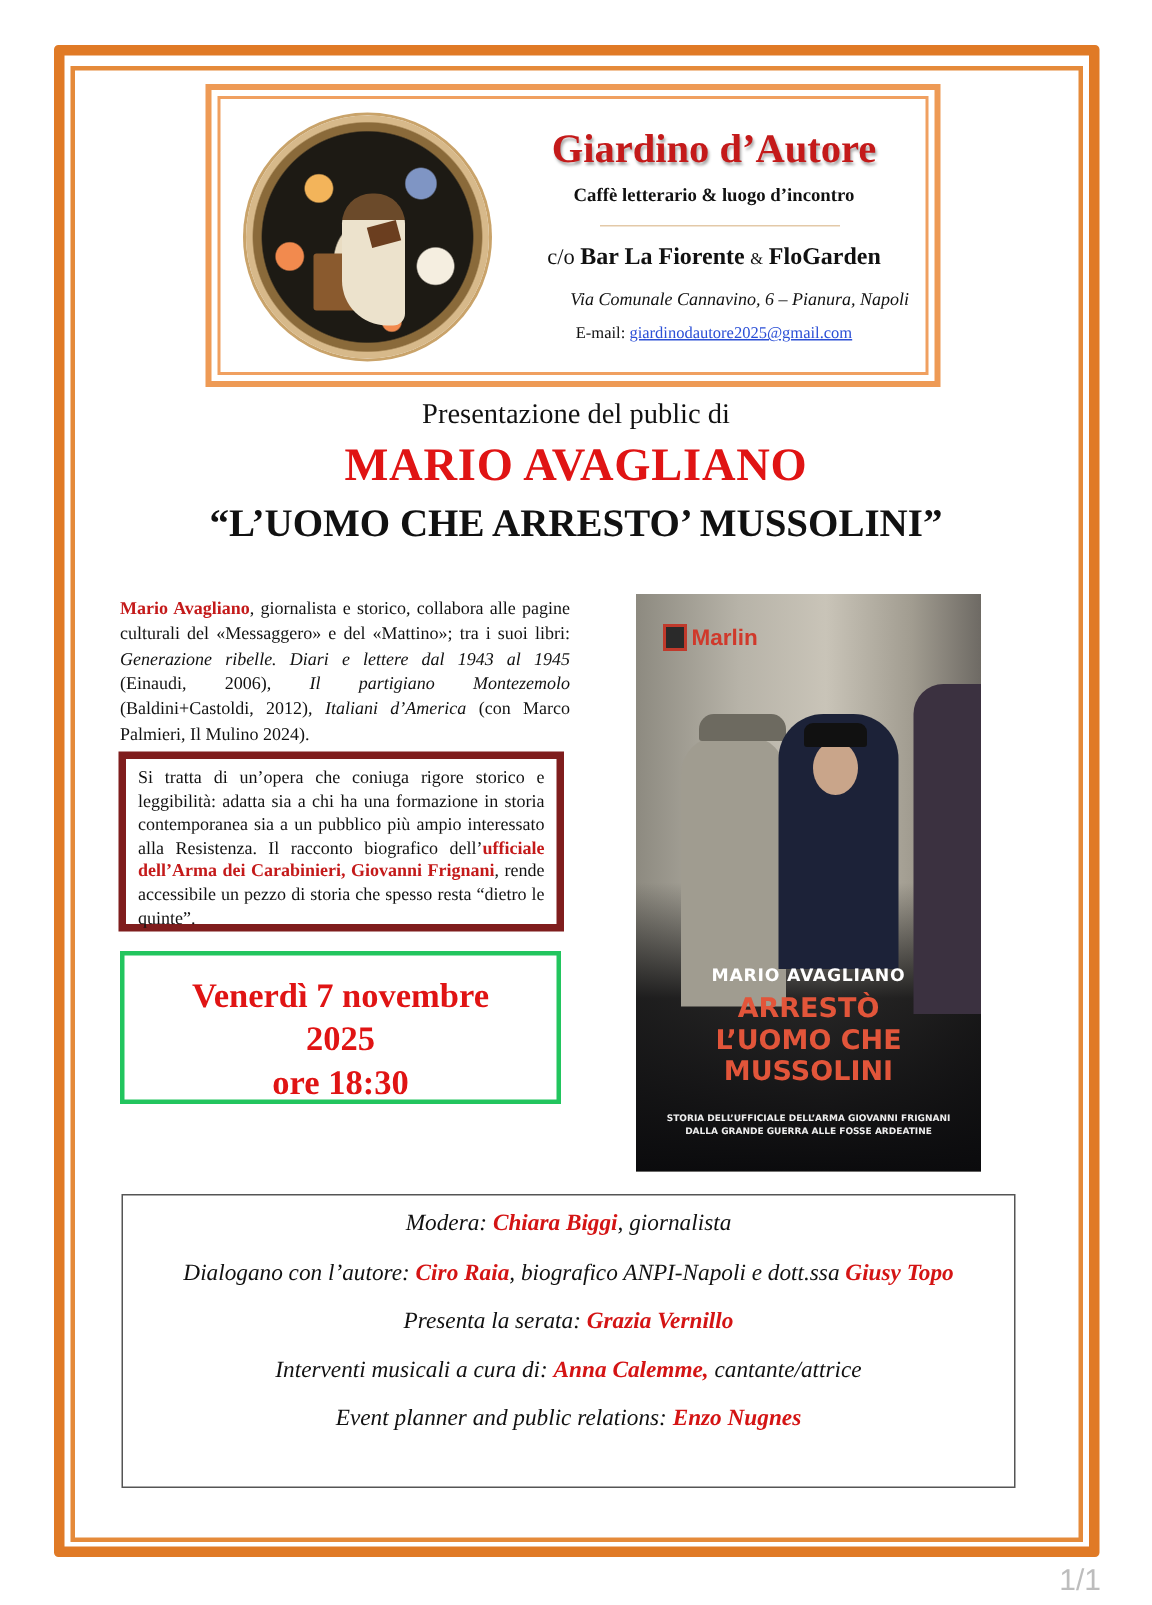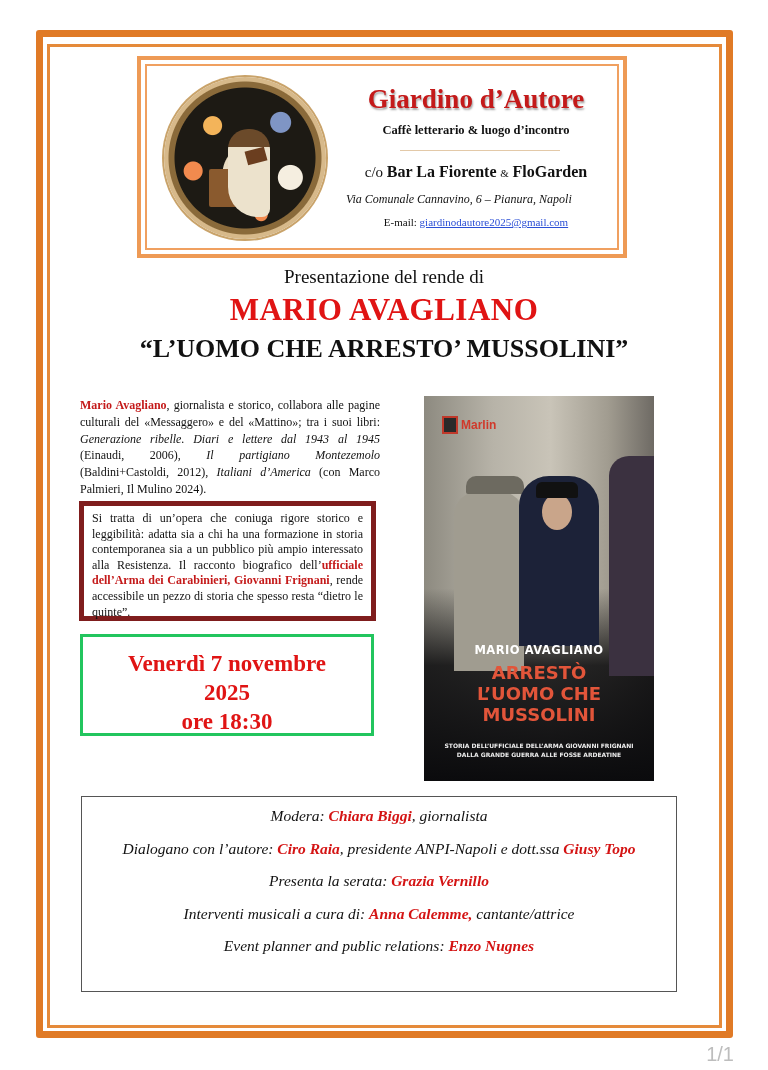--- a/index.html
+++ b/index.html
@@ -61,21 +61,21 @@
   }
   .brand-divider {
     position: absolute; left: 400px; top: 150px; width: 160px; height: 1px; background: #e3c9a8;
   }
   .brand-co {
     position: absolute; left: 346px; top: 163px; width: 260px; text-align: center; font-size: 15px;
   }
   .brand-co b { font-size: 16px; }
   .brand-co .amp { font-size: 11px; }
   .brand-address {
-    position: absolute; left: 346px; top: 192px; width: 260px; text-align: left;
+    position: absolute; left: 346px; top: 192px; width: 260px; text-align: right;
     font-style: italic; font-size: 12px;
   }
   .brand-email {
     position: absolute; left: 346px; top: 216px; width: 260px; text-align: center; font-size: 11px;
   }
   .brand-email a { color: #2b4fd6; text-decoration: underline; }
 
   .presentation {
     position: absolute; left: 0; top: 266px; width: 768px; text-align: center; font-size: 19px;
   }
@@ -139,21 +139,21 @@
     position: absolute; left: 185px; top: 60px; width: 60px; height: 220px;
     background: #3b3140; border-radius: 20px 0 0 0;
   }
   .cover .publisher {
     position: absolute; left: 18px; top: 20px; display: flex; align-items: center; gap: 3px;
   }
   .cover .publisher .mark {
     width: 16px; height: 18px; border: 2px solid #c0392b; background: #2a2a2a;
   }
   .cover .publisher span {
-    font-family: "Liberation Sans", sans-serif; font-weight: bold; font-size: 12px; color: #d0392b; text-align: right;
+    font-family: "Liberation Sans", sans-serif; font-weight: bold; font-size: 15px; color: #d0392b; text-align: right;
   }
   .cover .c-author {
     position: absolute; left: 0; top: 247px; width: 100%; text-align: center;
     font-family: "DejaVu Sans", sans-serif; font-weight: bold; font-size: 11.5px; color: #fff;
     letter-spacing: 0.5px;
   }
   .cover .c-title {
     position: absolute; left: 0; top: 266px; width: 100%; text-align: center;
     font-family: "DejaVu Sans", sans-serif; font-weight: bold; font-size: 18px; line-height: 21px;
     color: #e2553a;
@@ -201,21 +201,21 @@
   <b>Bar La Fiorente</b>
   <span class="amp">&amp;</span>
   <b>FloGarden</b>
 </div>
 <div class="brand-address">Via Comunale Cannavino, 6 – Pianura, Napoli</div>
 <div class="brand-email">
   <span>E-mail:</span>
   <a>giardinodautore2025@gmail.com</a>
 </div>
 
-<div class="presentation">Presentazione del rende di</div>
+<div class="presentation">Presentazione del public di</div>
 <div class="author-name">MARIO AVAGLIANO</div>
 <div class="book-title">“L’UOMO CHE ARRESTO’ MUSSOLINI”</div>
 
 <div class="bio">
   <span class="red">Mario Avagliano</span><span>, giornalista e storico, collabora alle pagine culturali del «Messaggero» e del «Mattino»; tra i suoi libri: </span><i>Generazione ribelle. Diari e lettere dal 1943 al 1945</i><span> (Einaudi, 2006), </span><i>Il partigiano Montezemolo</i><span> (Baldini+Castoldi, 2012), </span><i>Italiani d’America</i><span> (con Marco Palmieri, Il Mulino 2024).</span>
 </div>
 
 <div class="desc-box">
   <span>Si tratta di un’opera che coniuga rigore storico e leggibilità: adatta sia a chi ha una formazione in storia contemporanea sia a un pubblico più ampio interessato alla Resistenza. Il racconto biografico dell’</span><span class="red">ufficiale dell’Arma dei Carabinieri, Giovanni Frignani</span><span>, rende accessibile un pezzo di storia che spesso resta “dietro le quinte”.</span>
 </div>
@@ -244,19 +244,19 @@
     <div>MUSSOLINI</div>
   </div>
   <div class="c-sub">
     <div>STORIA DELL’UFFICIALE DELL’ARMA GIOVANNI FRIGNANI</div>
     <div>DALLA GRANDE GUERRA ALLE FOSSE ARDEATINE</div>
   </div>
 </div>
 
 <div class="credits-box">
   <div class="line"><span>Modera: </span><span class="red">Chiara Biggi</span><span>, giornalista</span></div>
-  <div class="line"><span>Dialogano con l’autore: </span><span class="red">Ciro Raia</span><span>, presidente ANPI-Napoli e dott.ssa </span><span class="red">Giusy Topo</span></div>
+  <div class="line"><span>Dialogano con l’autore: </span><span class="red">Ciro Raia</span><span>, biografico ANPI-Napoli e dott.ssa </span><span class="red">Giusy Topo</span></div>
   <div class="line"><span>Presenta la serata: </span><span class="red">Grazia Vernillo</span></div>
   <div class="line"><span>Interventi musicali a cura di: </span><span class="red">Anna Calemme,</span><span> cantante/attrice</span></div>
   <div class="line"><span>Event planner and public relations: </span><span class="red">Enzo Nugnes</span></div>
 </div>
 
 <div class="page-indicator">1/1</div>
 
 </body></html>

